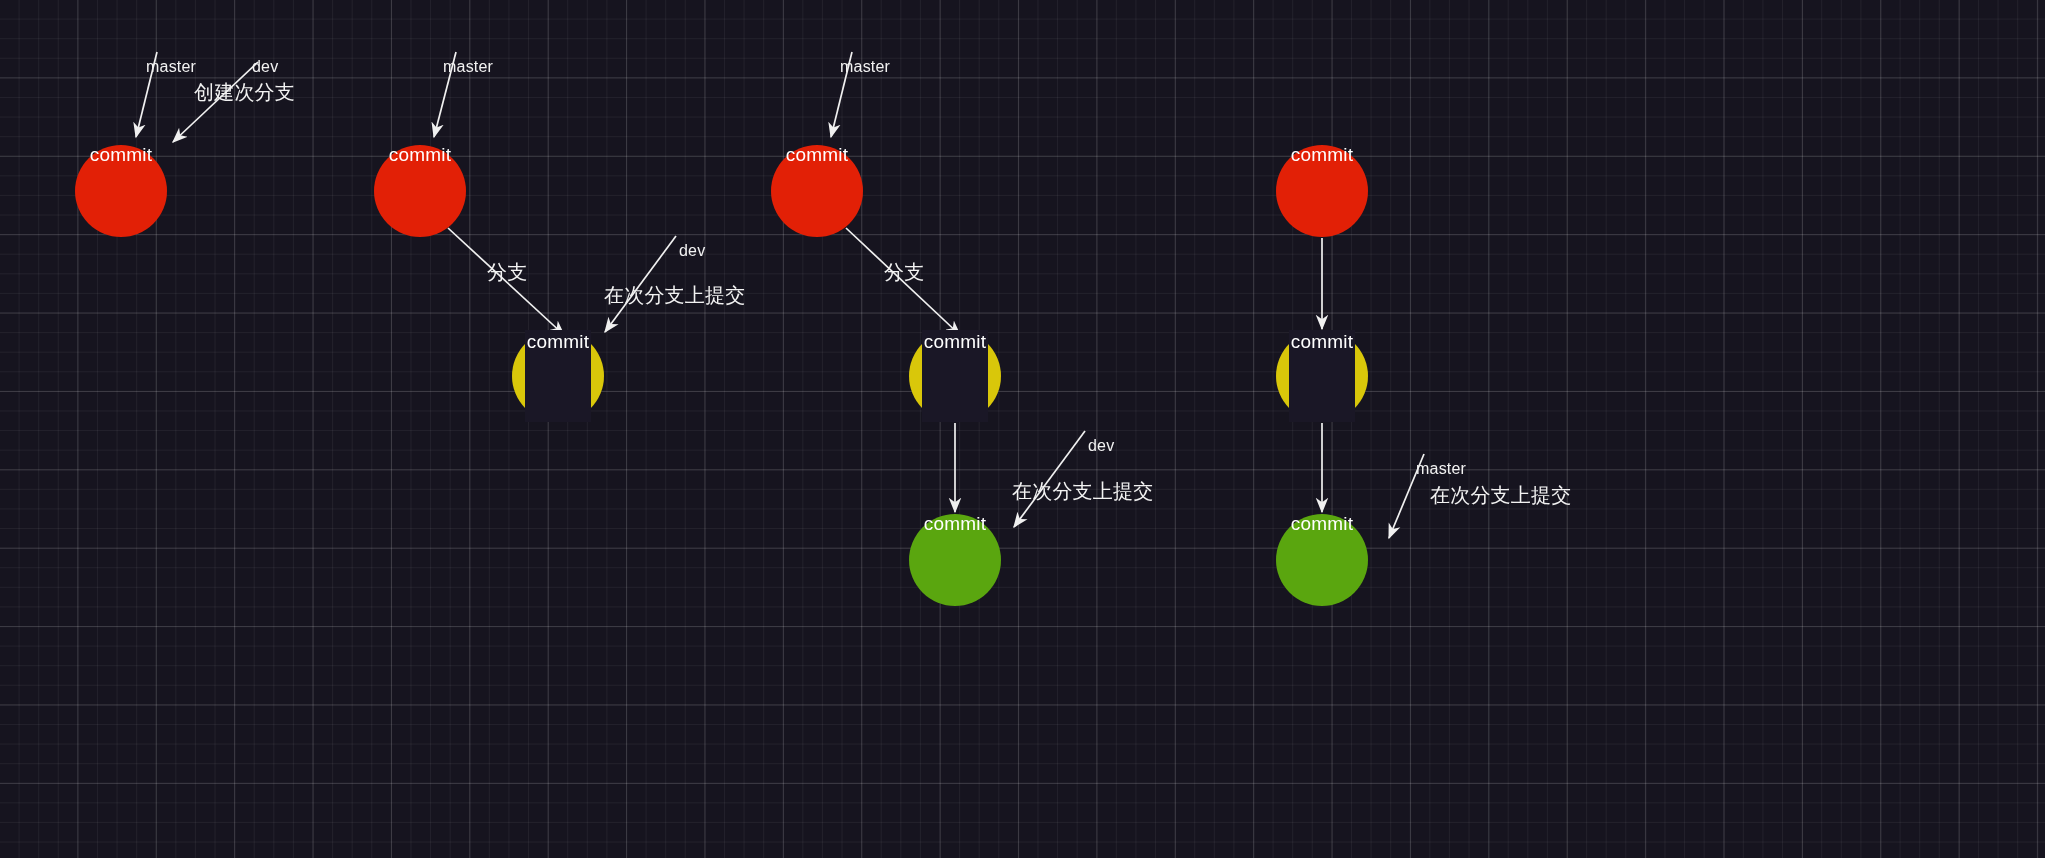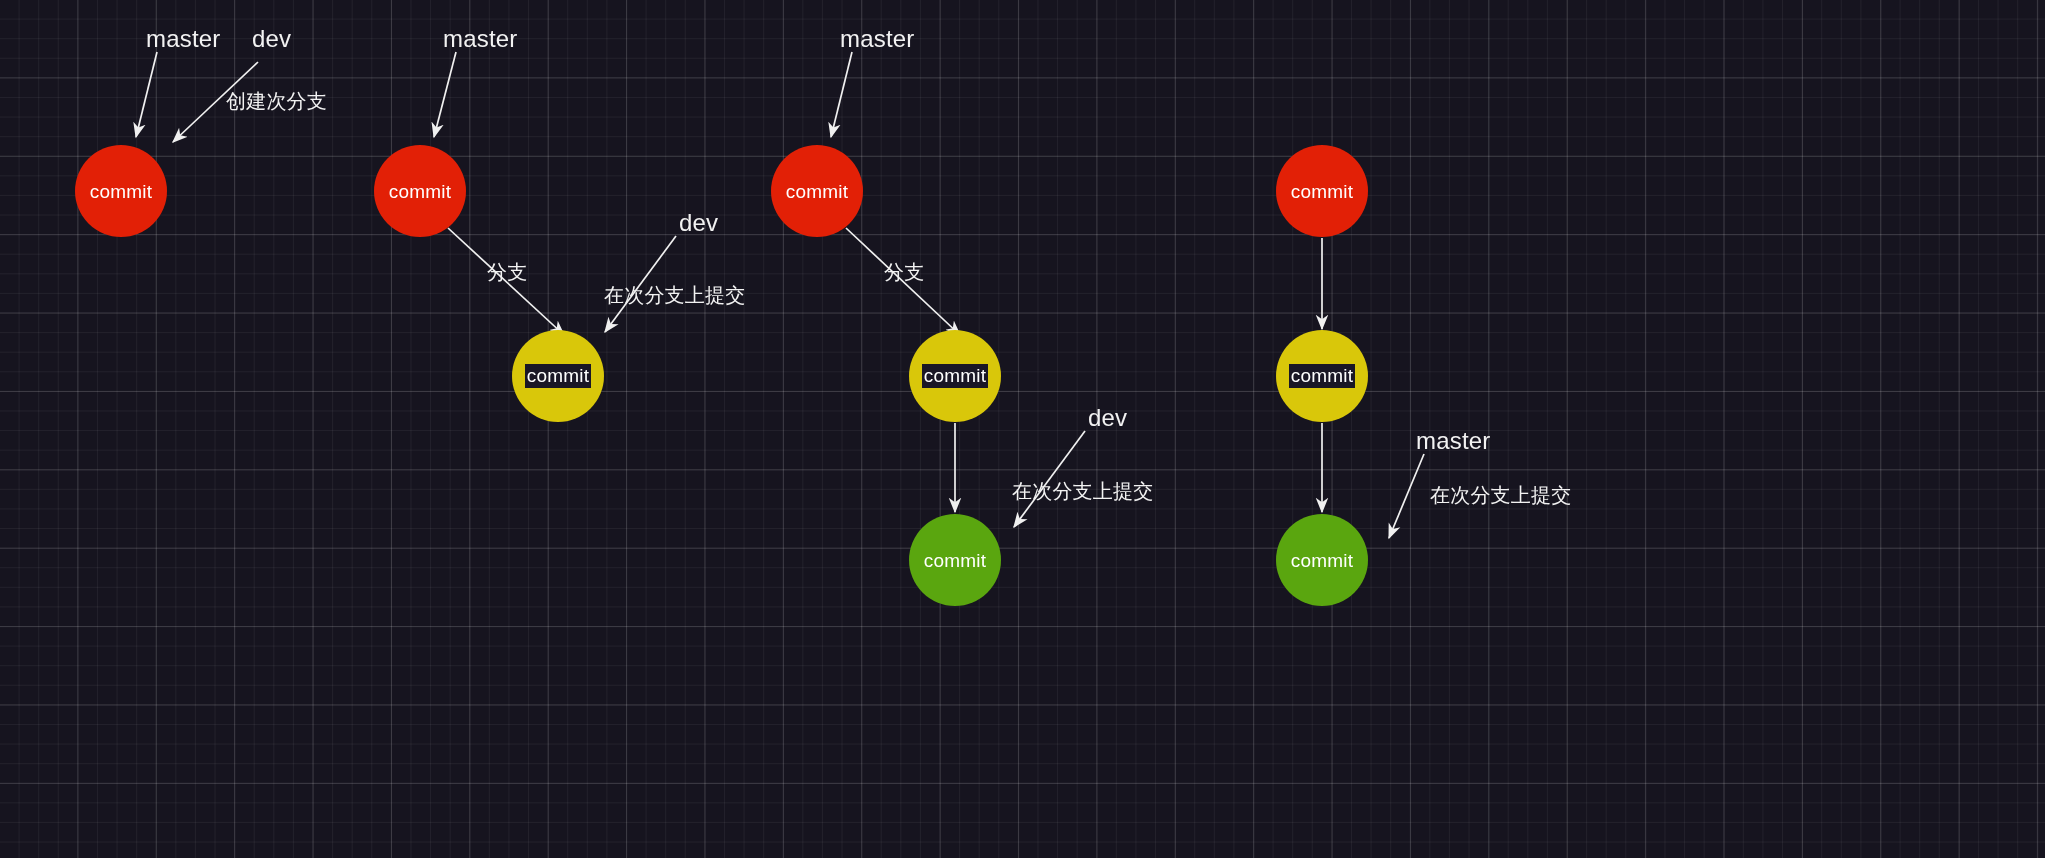--- a/index.html
+++ b/index.html
@@ -35,21 +35,20 @@
     position: absolute;
     left: 0; top: 0;
     width: 2045px;
     height: 858px;
     overflow: visible;
   }
   .node {
     position: absolute;
     border-radius: 50%;
     display: flex;
-    align-items: center;
     justify-content: center;
     box-sizing: border-box;
   }
   .node-label {
     font-size: 19px;
     color: #ffffff;
     line-height: 1;
     white-space: nowrap;
     letter-spacing: 0.2px;
   }
@@ -57,21 +56,21 @@
     background: #1a1726;
     padding: 2px 2px 3px 2px;
   }
   .anno {
     position: absolute;
     color: #f2f2f2;
     white-space: nowrap;
     line-height: 1;
     letter-spacing: 0.2px;
   }
-  .anno.latin { font-size: 24px; }
+  .anno.latin { font-size: 16px; margin-top: 32px; }
   .anno.cjk { font-size: 20px; font-family: "DejaVu Sans", "Liberation Sans", sans-serif; }
 </style>
 </head>
 <body>
 
 <div id="canvas">
 
   <svg class="edges" viewBox="0 0 2045 858" preserveAspectRatio="none">
     <defs>
       <marker id="arrowhead" markerWidth="10" markerHeight="10" refX="8.4" refY="4" orient="auto" markerUnits="strokeWidth">
@@ -119,21 +118,21 @@
       <div class="node" style="left: 1276px; top: 330px; width: 92px; height: 92px; background: rgb(217, 199, 10);">
         <span class="node-label boxed">commit</span>
       </div>
       <div class="node" style="left: 1276px; top: 514px; width: 92px; height: 92px; background: rgb(90, 166, 15);">
         <span class="node-label">commit</span>
       </div>
     </div>
   <div id="anno-layer">
       <div class="anno latin" style="left: 146px; top: 27px;">master</div>
       <div class="anno latin" style="left: 252px; top: 27px;">dev</div>
-      <div class="anno cjk" style="left: 194px; top: 91px; margin-left: 32px;">创建次分支</div>
+      <div class="anno cjk" style="left: 194px; top: 82px;">创建次分支</div>
       <div class="anno latin" style="left: 443px; top: 27px;">master</div>
       <div class="anno cjk" style="left: 487px; top: 262px;">分支</div>
       <div class="anno latin" style="left: 679px; top: 211px;">dev</div>
       <div class="anno cjk" style="left: 604px; top: 285px;">在次分支上提交</div>
       <div class="anno latin" style="left: 840px; top: 27px;">master</div>
       <div class="anno cjk" style="left: 884px; top: 262px;">分支</div>
       <div class="anno latin" style="left: 1088px; top: 406px;">dev</div>
       <div class="anno cjk" style="left: 1012px; top: 481px;">在次分支上提交</div>
       <div class="anno latin" style="left: 1416px; top: 429px;">master</div>
       <div class="anno cjk" style="left: 1430px; top: 485px;">在次分支上提交</div>

